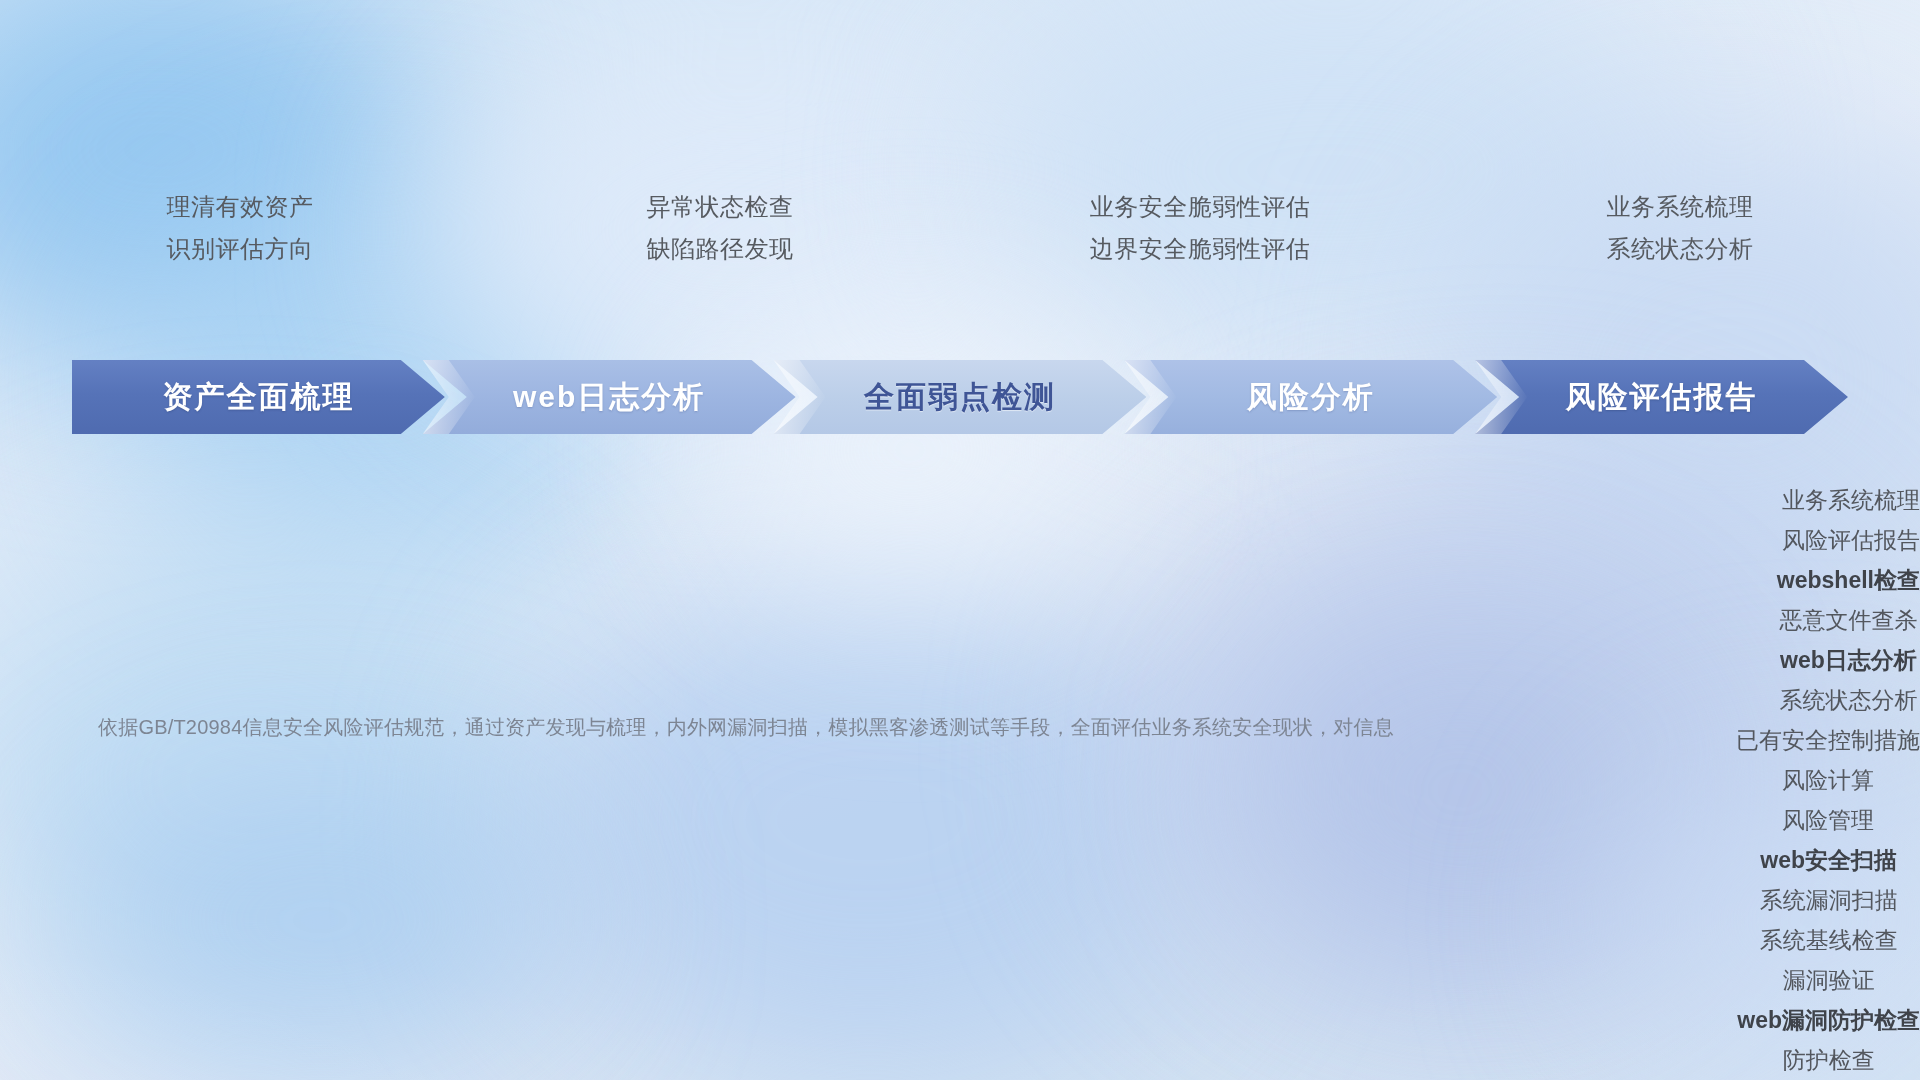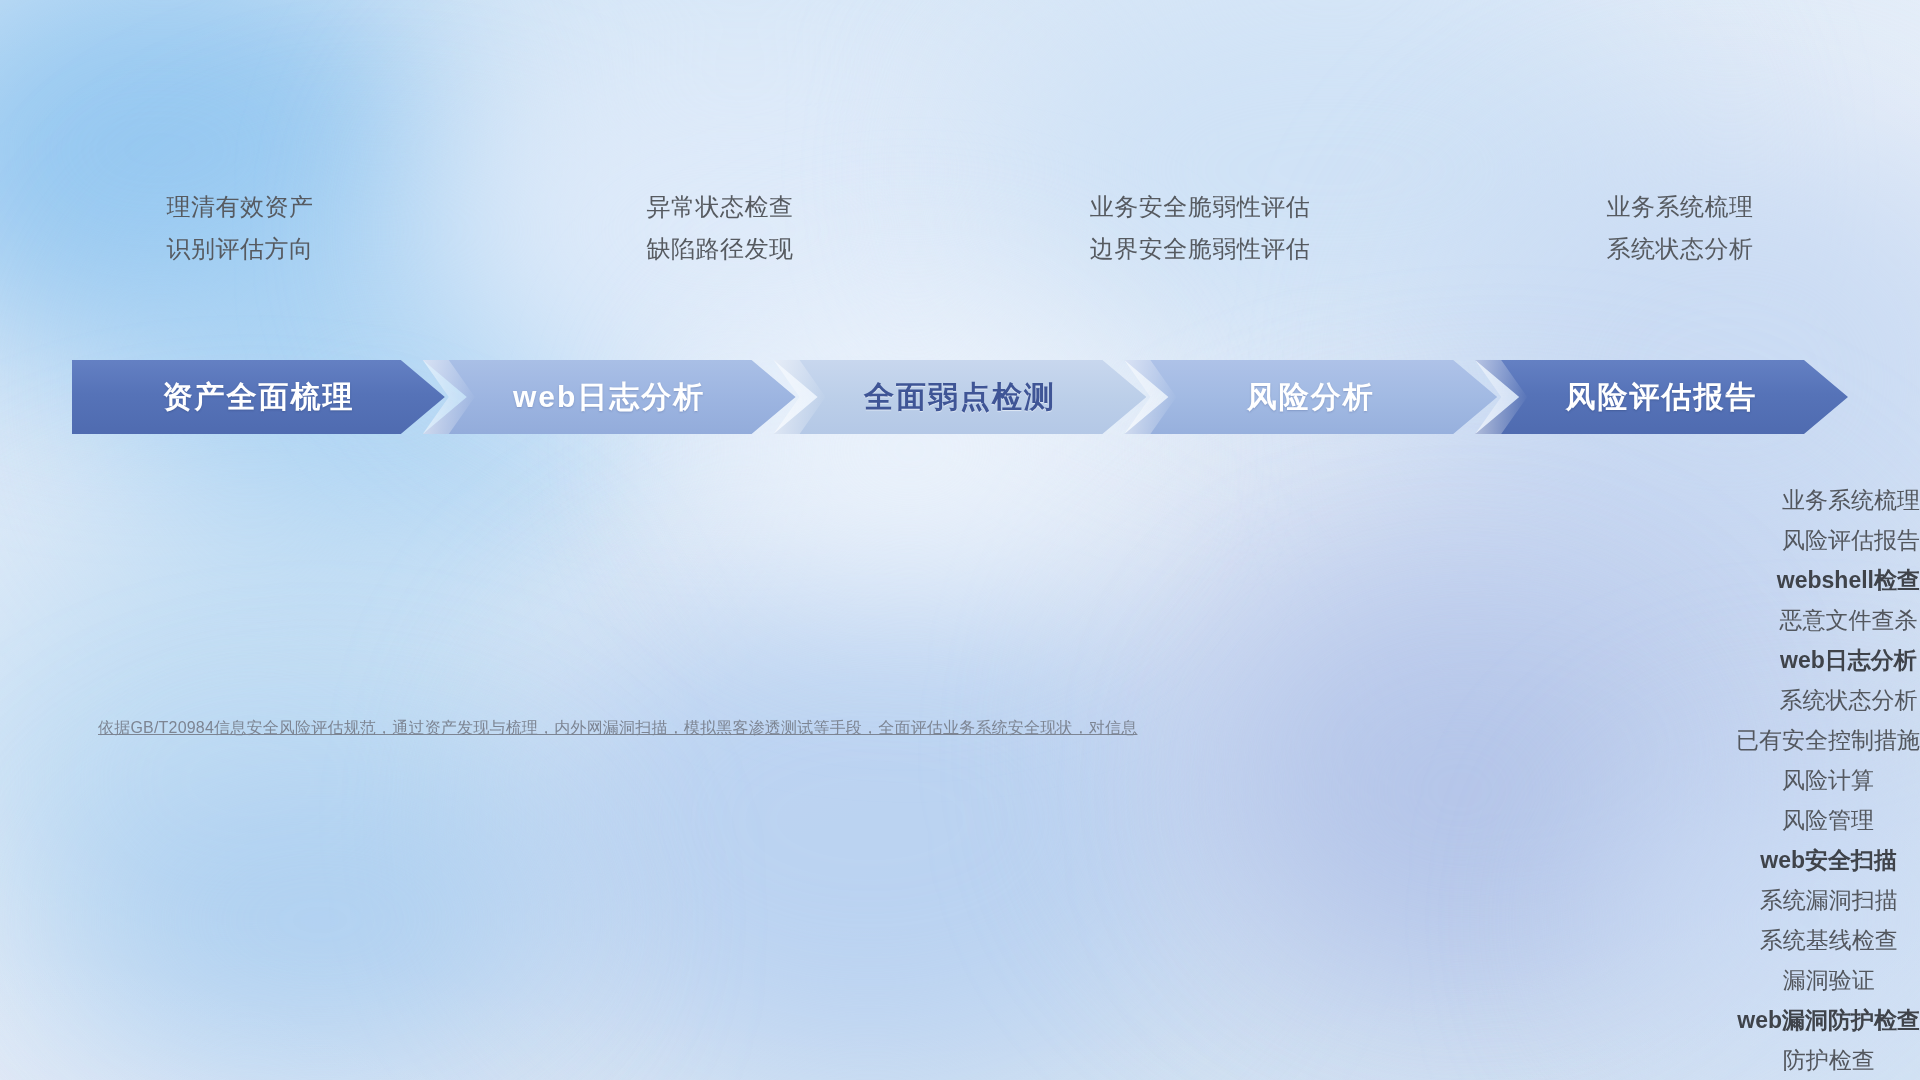--- a/index.html
+++ b/index.html
@@ -86,21 +86,21 @@
   
   .bot-row { position:absolute; left:0; top:480px; width:1920px; display:flex;
              align-items:flex-end;flex-direction:column; }
   .bot-col { flex:1 1 0; text-align:center; }
   .bot-col .item { font-size:23px; color:#53575e; line-height:40px;
                    white-space:nowrap; }
   .bot-col .item.em { font-weight:bold; color:#3f434a; }
 
   
   .footer { position:absolute; left:98px; top:712px; width:1560px; }
-  .footer p { font-size:16px; color:#7d8593; line-height:31px; letter-spacing:.2px;text-decoration:underline; }
+  .footer p { font-size:20px; color:#7d8593; line-height:31px; letter-spacing:.2px; }
 </style>
 </head>
 <body>
 
 <div class="bg">
   <div class="bg-base"></div>
   <div class="blob b1"></div>
   <div class="blob b2"></div>
   <div class="blob b3"></div>
   <div class="blob b4"></div>

